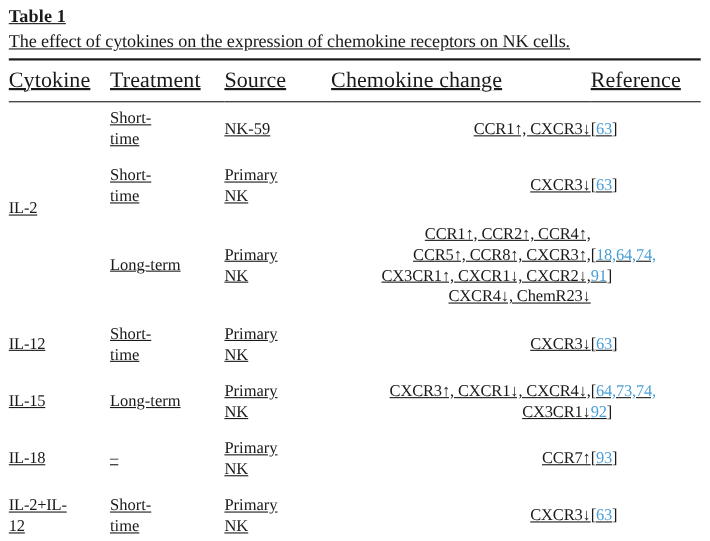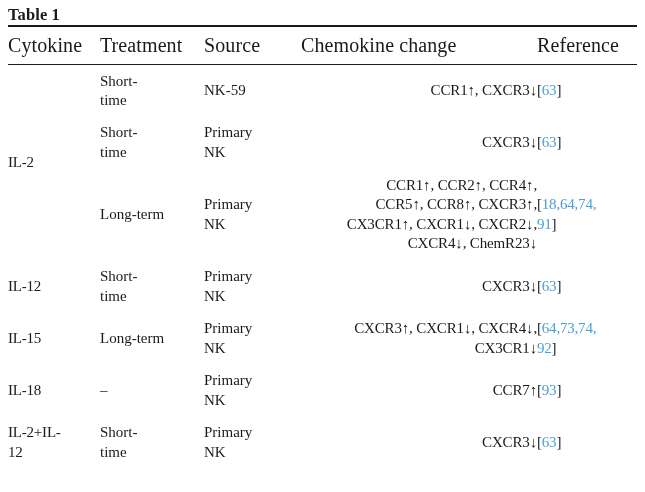--- a/index.html
+++ b/index.html
@@ -13,20 +13,21 @@
     font-family: "Liberation Serif", "DejaVu Serif", serif;
     color: #1a1a1a;
     overflow: hidden;
   }
   #root {
     position: relative;
     width: 645px;
     height: 352px;
     box-sizing: border-box;
     padding: 0 8px;
+    text-decoration: underline;
   }
 
   
   .table-label {
     font-size: 16.5px;
     font-weight: bold;
     line-height: 1.22;
     padding-top: 5px;
     letter-spacing: 0.1px;
   }
@@ -99,20 +100,21 @@
   
   .ref      { color: #1a1a1a; white-space: nowrap; }
   .ref .num { color: var(--ref-color, #4a9fd8); }
 </style>
 </head>
 <body style="background: rgb(255, 255, 255); color: rgb(26, 26, 26);">
 
 <div id="root">
 
   <div class="table-label">Table 1</div>
+  <div class="table-caption">The effect of cytokines on the expression of chemokine receptors on NK cells.</div>
 
   <div class="rule-top"></div>
 
   <table class="t1">
     <colgroup>
       <col class="c-cytokine">
         <col class="c-treatment">
         <col class="c-source">
       <col class="c-change">
         <col class="c-reference">

